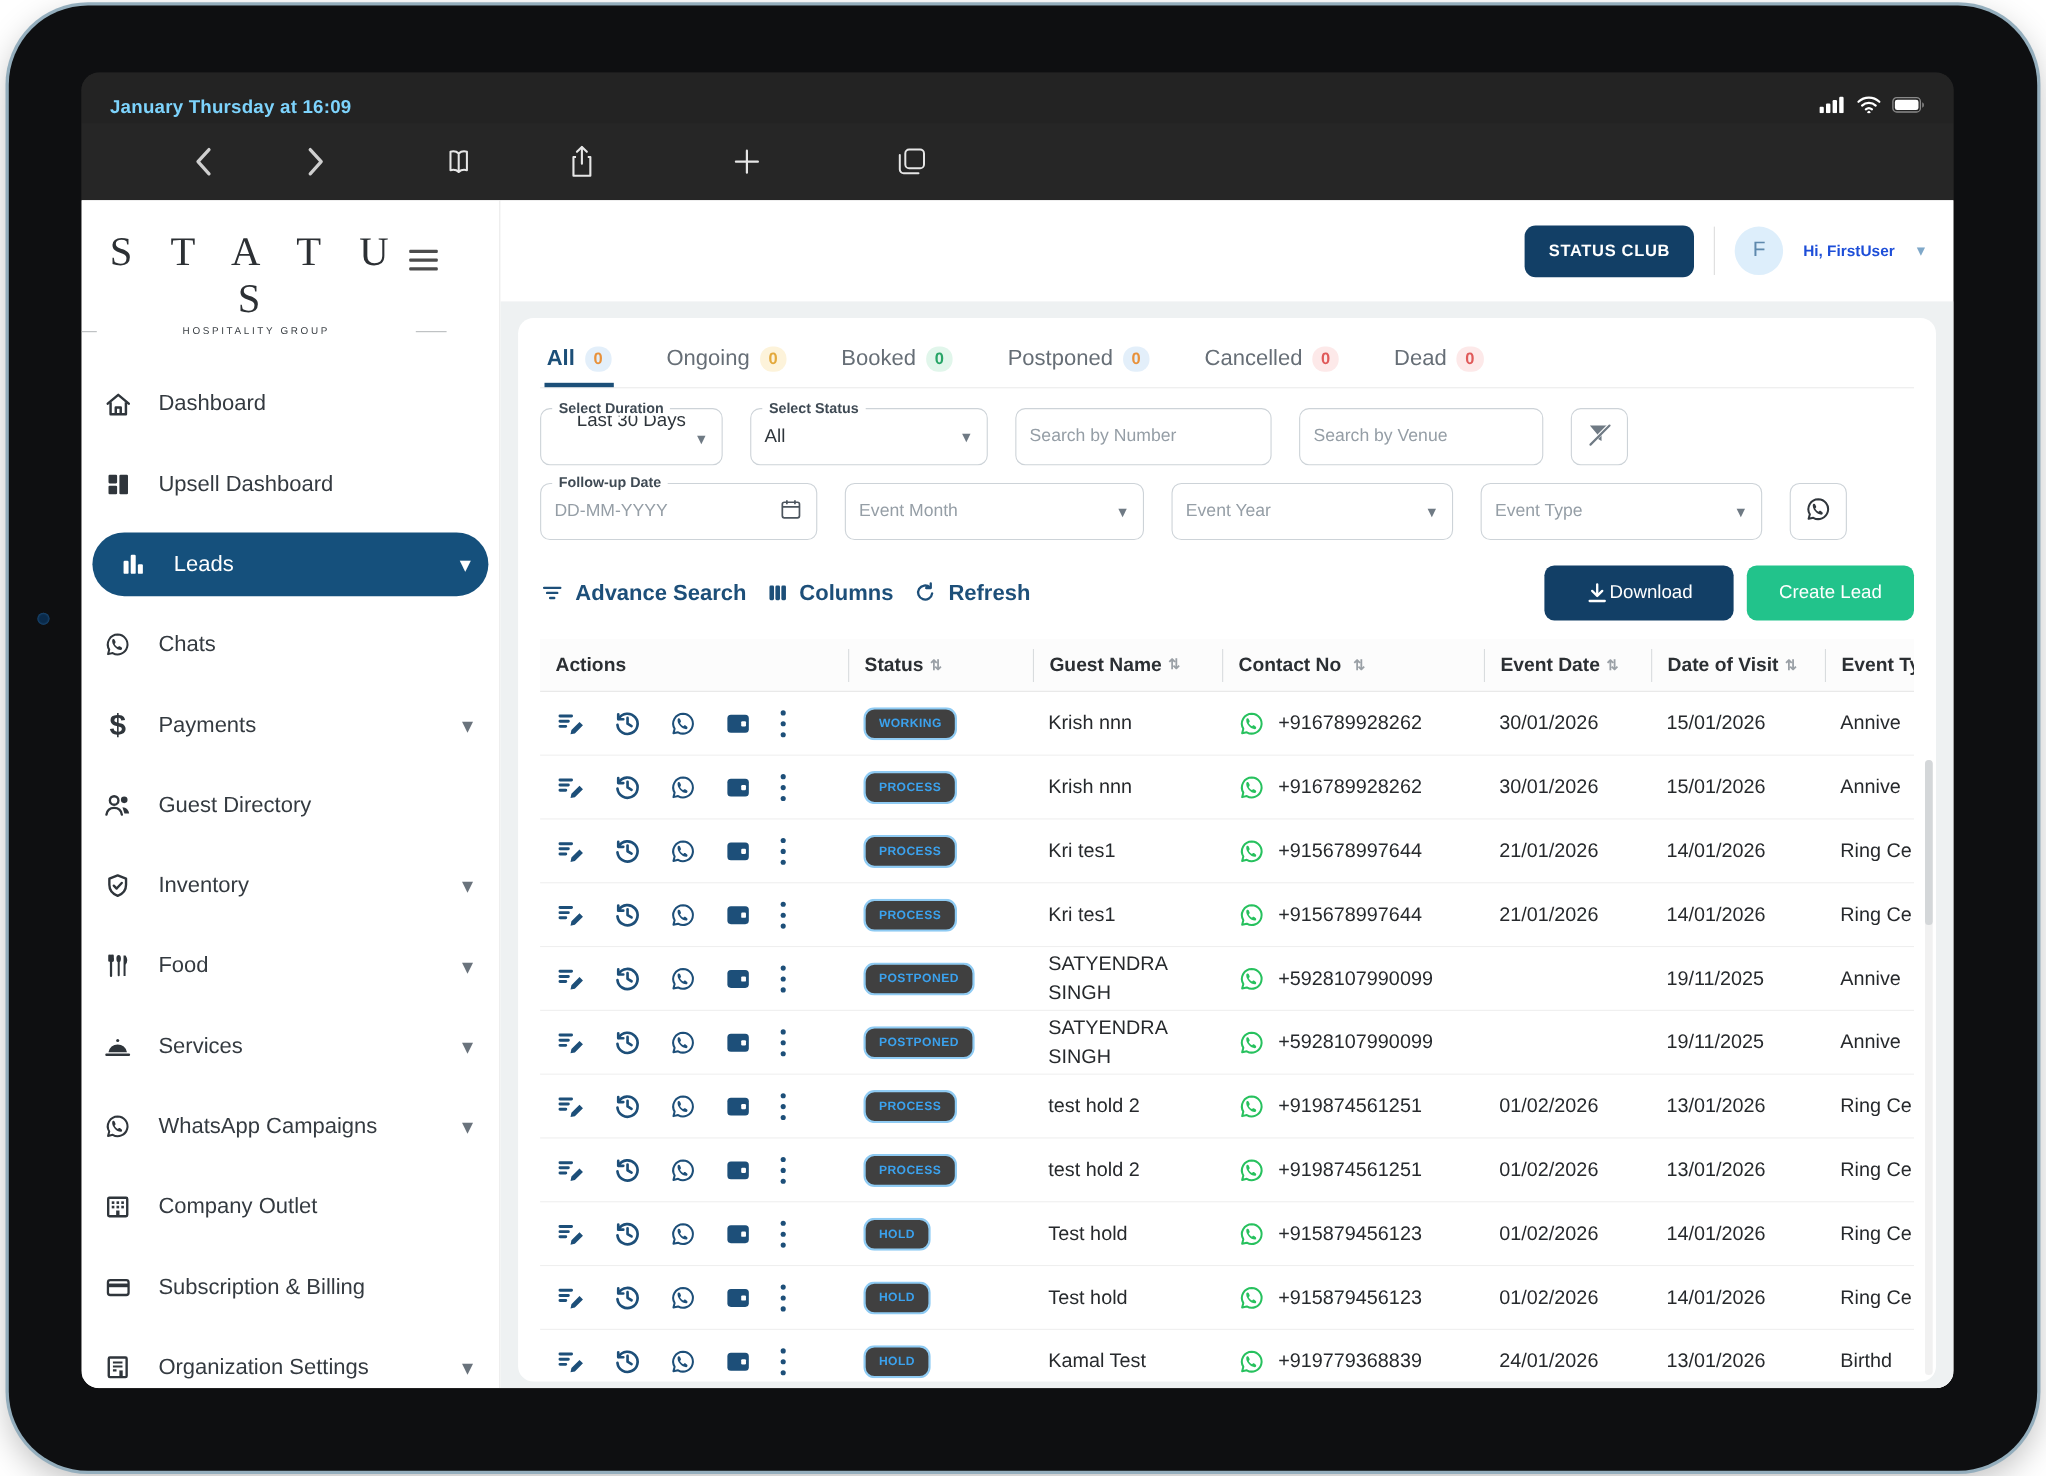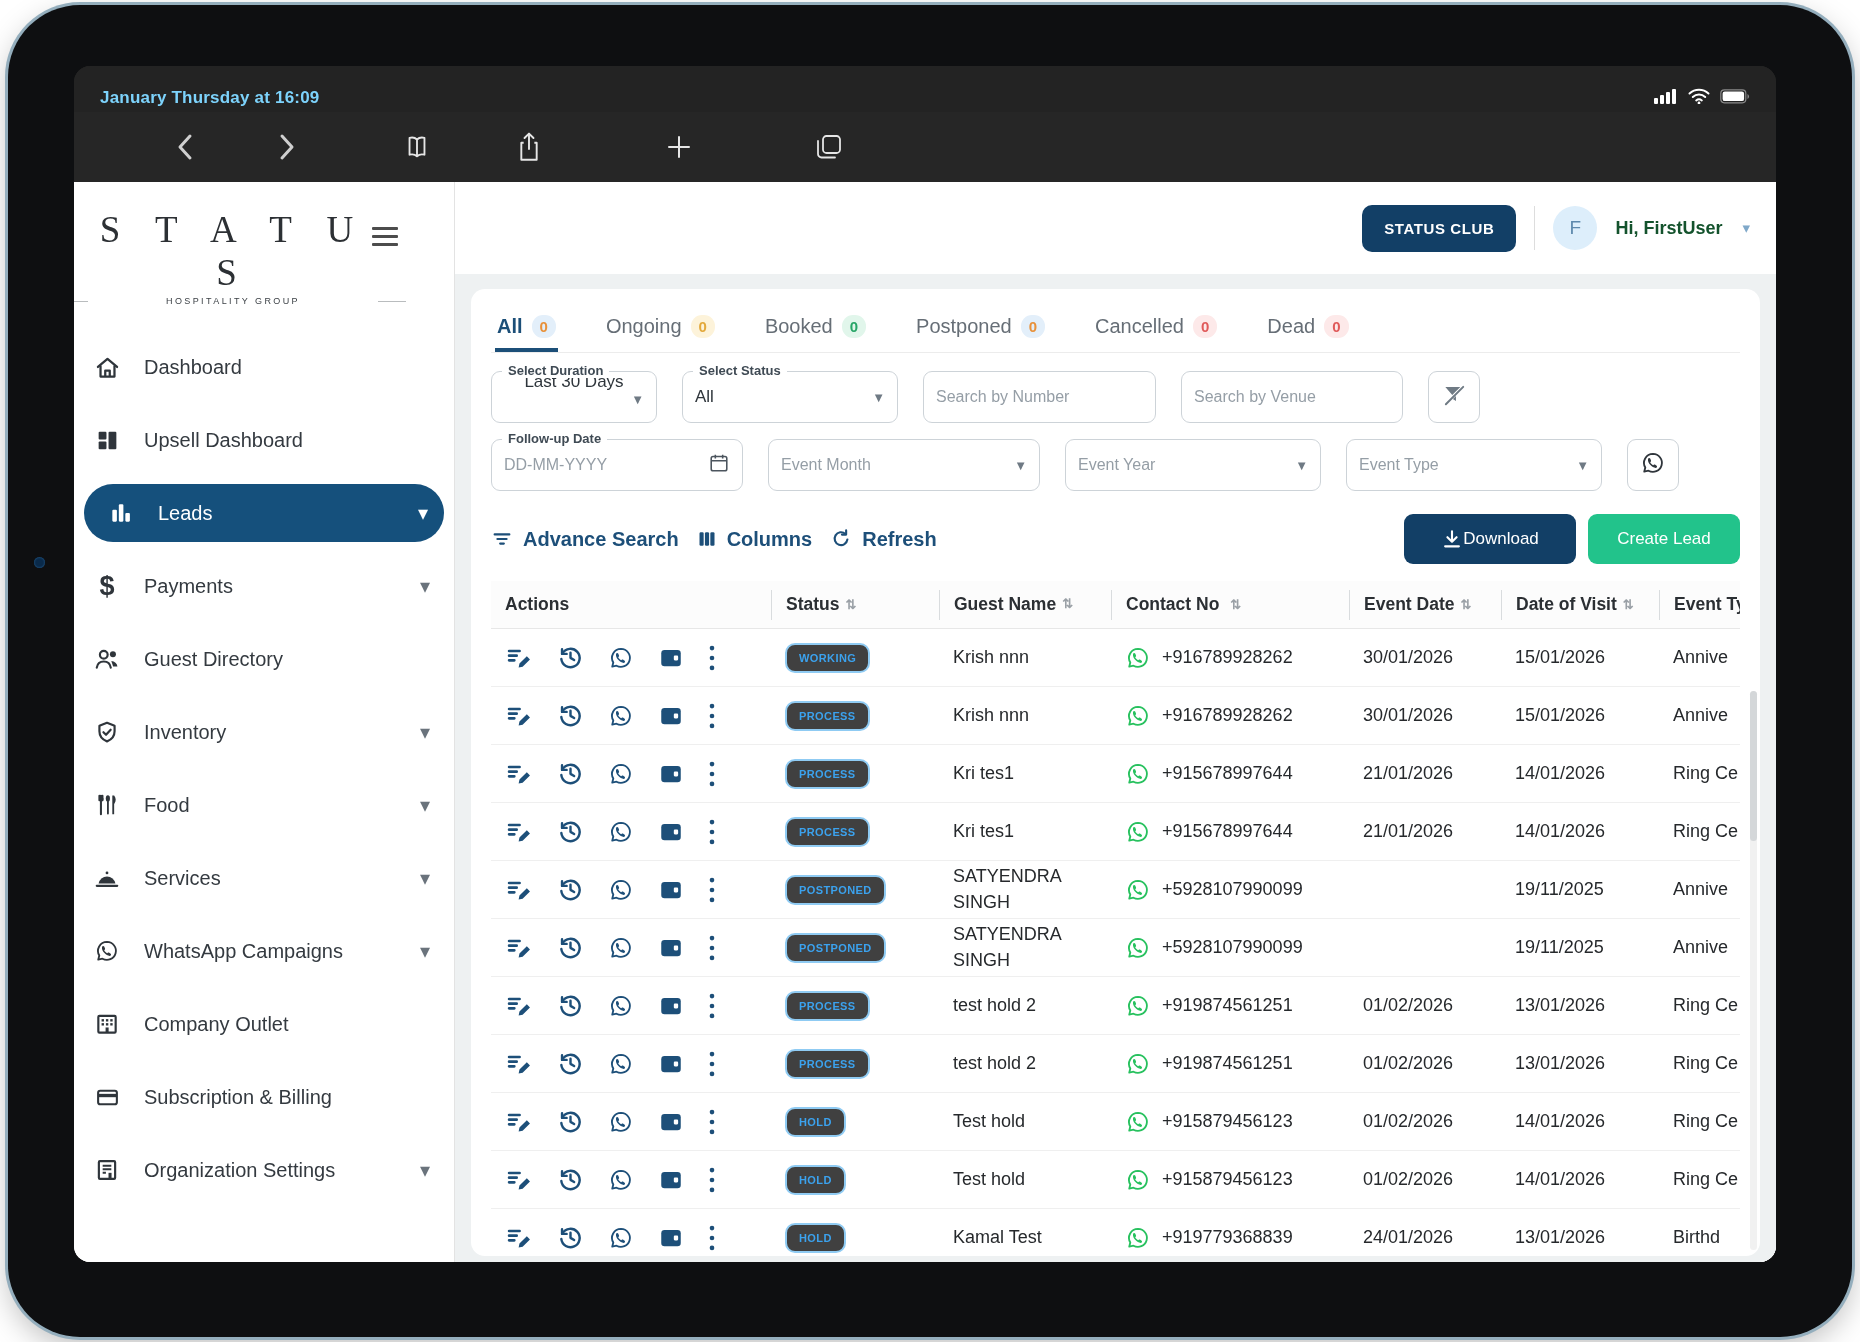--- a/index.html
+++ b/index.html
@@ -53,21 +53,21 @@
   .nav-item.active .nav-chev { color:#fff; }
 
   
   .main { flex:1; min-width:0; display:flex; flex-direction:column; background:#fff; }
   .main-header { height:92px; flex:none; display:flex; align-items:center; justify-content:flex-end; padding-right:26px; gap:18px; }
   .club-btn { background:#123f66; color:#fff; font-weight:bold; font-size:15px; letter-spacing:.6px;
     border:none; border-radius:10px; padding:15px 22px; cursor:pointer; }
   .hdr-divider { width:1px; height:44px; background:#ddd; }
   .avatar { width:44px; height:44px; border-radius:50%; background:#ddeefb; color:#5e89ad; font-size:19px;
     display:flex; align-items:center; justify-content:center; }
-  .greeting { font-size:18px; color:#14532d; font-weight:bold; }
+  .greeting { font-size:14px; color:#1d4ed8; font-weight:bold; }
   .greet-chev { color:#7fa8c9; font-size:15px; margin-left:2px; }
 
   .content { flex:1; min-height:0; background:#eef1f2; padding:15px 16px 0 16px; }
   .card { background:#fff; border-radius:14px; height:967px; padding:0 20px; overflow:hidden; position:relative; }
 
   
   .tabs { display:flex; gap:46px; height:64px; align-items:flex-end; border-bottom:1px solid #ececec; padding:0 4px; }
   .tab { display:flex; align-items:center; gap:9px; padding:0 2px 14px 2px; font-size:20px; color:#666e76; cursor:pointer; }
   .tab .count { font-size:15px; font-weight:bold; padding:3px 8px; border-radius:11px; }
   .tab.active { color:#1c4f78; font-weight:bold; border-bottom:4px solid #1c4f78; padding-bottom:10px; }
@@ -245,20 +245,29 @@
                     <rect x="10" y="4" width="4.2" height="16" rx="1"></rect>
                     <rect x="16" y="12" width="4.2" height="8" rx="1"></rect>
                   </g>
                 </svg>
               </span>
               <span class="nav-label">Leads</span>
               <span class="nav-chev">▾</span>
             </div>
             <div class="nav-item">
               <span class="nav-ic">
+                <svg width="26" height="26" viewBox="0 0 24 24">
+                  <path d="M12 3.6a8.3 8.3 0 0 0-7.1 12.6L3.9 20l3.9-.9A8.3 8.3 0 1 0 12 3.6Z" fill="none" stroke="#2f353b" stroke-width="1.7" stroke-linejoin="round"></path>
+                  <path d="M9.4 7.9c-.4-.9-1.8-.7-2 .4-.3 1.7.5 3.7 2 5.4 1.5 1.7 3.4 2.8 5.1 2.8 1.1 0 1.6-1.3.9-2l-1.3-1c-.4-.3-1-.3-1.4.1l-.5.5c-.9-.4-2.3-1.6-2.8-2.7l.5-.6c.4-.4.4-.9.2-1.3l-.7-1.6Z" fill="#2f353b"></path>
+                </svg>
+              </span>
+              <span class="nav-label">Chats</span>
+            </div>
+            <div class="nav-item">
+              <span class="nav-ic">
                 <span style="font-size:27px;font-weight:bold;color:#2f353b;line-height:1">$</span>
               </span>
               <span class="nav-label">Payments</span>
               <span class="nav-chev">▾</span>
             </div>
             <div class="nav-item">
               <span class="nav-ic">
                 <svg width="28" height="26" viewBox="0 0 26 24">
                   <circle cx="10" cy="8" r="3.6" stroke="#2f353b" stroke-width="2" fill="none"></circle>
                   <path d="M3.5 20c.6-3.8 3.2-5.7 6.5-5.7s5.9 1.9 6.5 5.7" stroke="#2f353b" stroke-width="2" fill="none" stroke-linecap="round"></path>

